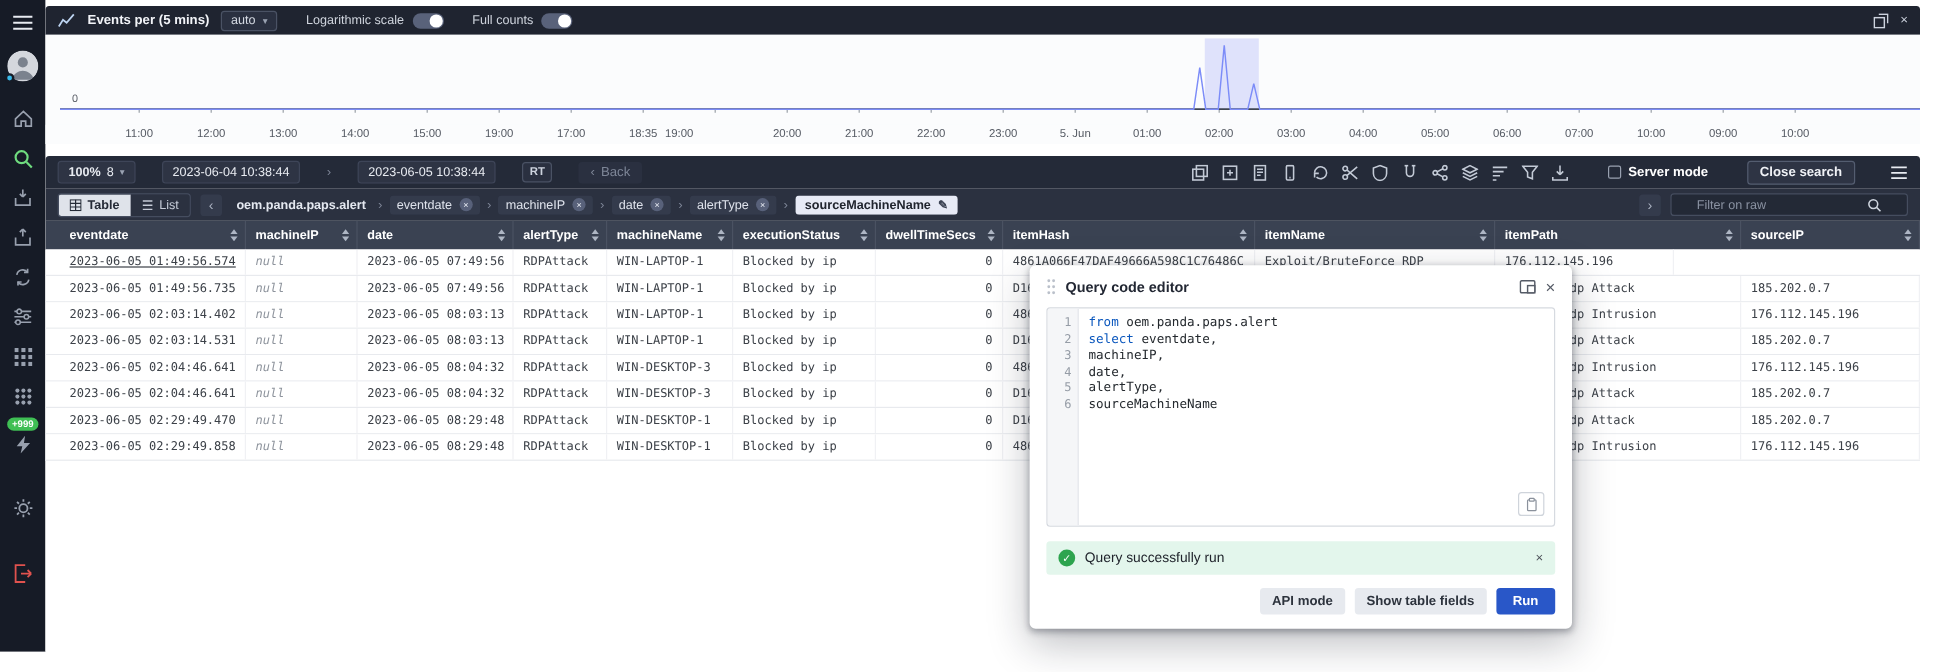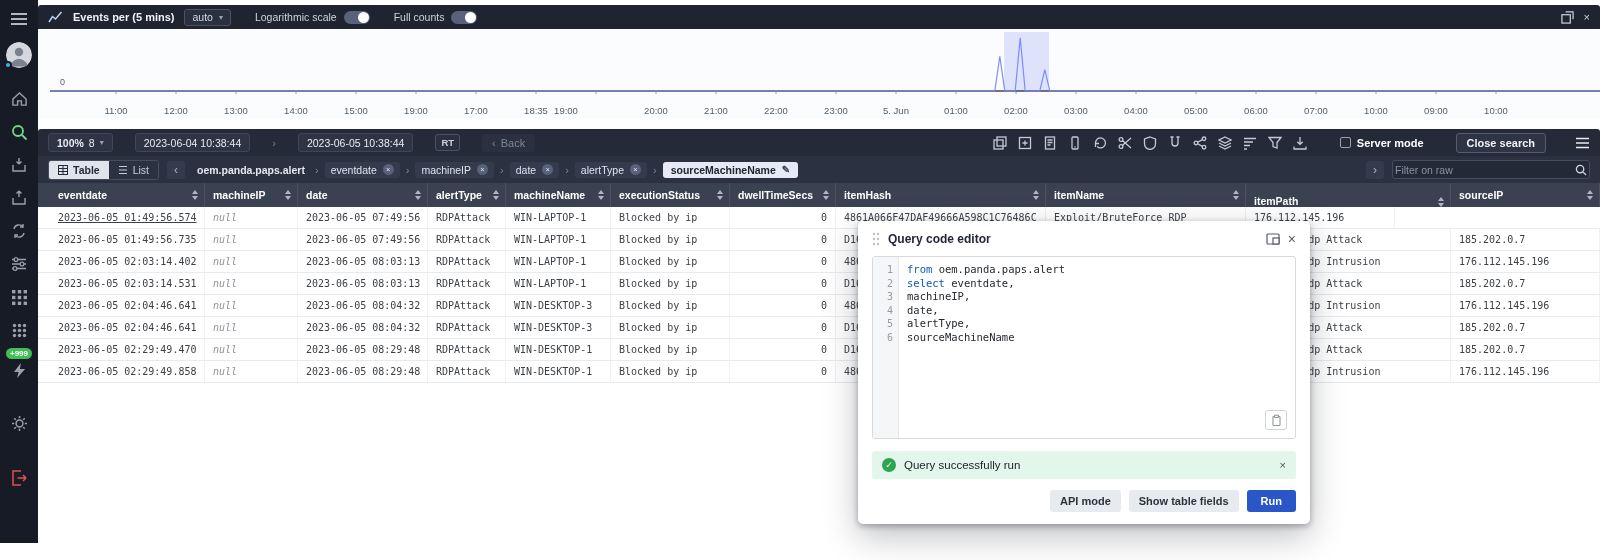--- a/index.html
+++ b/index.html
@@ -57,21 +57,21 @@
 .seg-btn.active{background:#dfe3ea;color:#242a36;font-weight:bold}
 .nav-arrow{width:18px;height:18px;border-radius:3px;background:#343b4c;color:#aab1c0;font-size:12px;display:flex;align-items:center;justify-content:center;border:none;cursor:pointer;flex-shrink:0}
 .chips{display:flex;align-items:center;gap:6px;flex:1;min-width:0;overflow:hidden}
 .chip-sep{color:#7d8596;font-size:11px}
 .chip-pill{font-size:10.5px;display:inline-flex;align-items:center;gap:6px;white-space:nowrap;cursor:pointer}
 .chip-pill.source{color:#e4e8f0;font-weight:bold;padding:2px 4px}
 .chip-pill.field{background:#343b4c;color:#dfe3ec;padding:2px 6px;border-radius:3px}
 .chip-x{width:11px;height:11px;border-radius:50%;background:#58617a;color:#e6eaf2;font-size:7.5px;display:inline-flex;align-items:center;justify-content:center}
 .chip-pill.active-chip{background:#e7eaf6;color:#20242e;font-weight:bold;padding:2px 8px;border-radius:3px}
 .pencil{font-size:10px;color:#3a4152}
-.filter-input{margin-left:auto;width:198px;height:19px;background:#232936;border:1px solid #454d5f;border-radius:3px;display:flex;align-items:center;padding:0 2px;gap:5px;flex-shrink:0}
+.filter-input{margin-left:auto;width:198px;height:19px;background:#232936;border:1px solid #454d5f;border-radius:3px;display:flex;align-items:center;padding:0 21px;gap:5px;flex-shrink:0}
 .filter-input input{flex:1;min-width:0;background:transparent;border:0;color:#dfe3ec;font-size:10.5px;outline:none;font-family:"Liberation Sans",sans-serif}
 .filter-input input::placeholder{color:#8a92a2}
 
 
 .thead{display:flex;background:#3a4252;height:24px;padding-left:12px}
 .th{display:flex;align-items:center;justify-content:space-between;padding:0 6px 0 8px;color:#fff;font-size:10.5px;font-weight:bold;border-right:1px solid #4a5262;flex-shrink:0;cursor:pointer;overflow:hidden;white-space:nowrap}
 .sorter{display:inline-flex;flex-direction:column;gap:2px;align-items:center;margin-left:4px}
 .sorter i{display:block;width:0;height:0;border-left:3.5px solid transparent;border-right:3.5px solid transparent}
 .sorter .up{border-bottom:4px solid #aeb6c4}
 .sorter .dn{border-top:4px solid #aeb6c4}
@@ -521,21 +521,21 @@
             <i class="dn"></i>
           </span>
         </div>
         <div class="th" style="width: 200px;">
           <span class="th-label">itemName</span>
           <span class="sorter">
             <i class="up"></i>
             <i class="dn"></i>
           </span>
         </div>
-        <div class="th" style="width: 205px; align-items: flex-end;">
+        <div class="th" style="width: 205px;">
           <span class="th-label">itemPath</span>
           <span class="sorter">
             <i class="up"></i>
             <i class="dn"></i>
           </span>
         </div>
         <div class="th" style="width: 149px;">
           <span class="th-label">sourceIP</span>
           <span class="sorter">
             <i class="up"></i>

